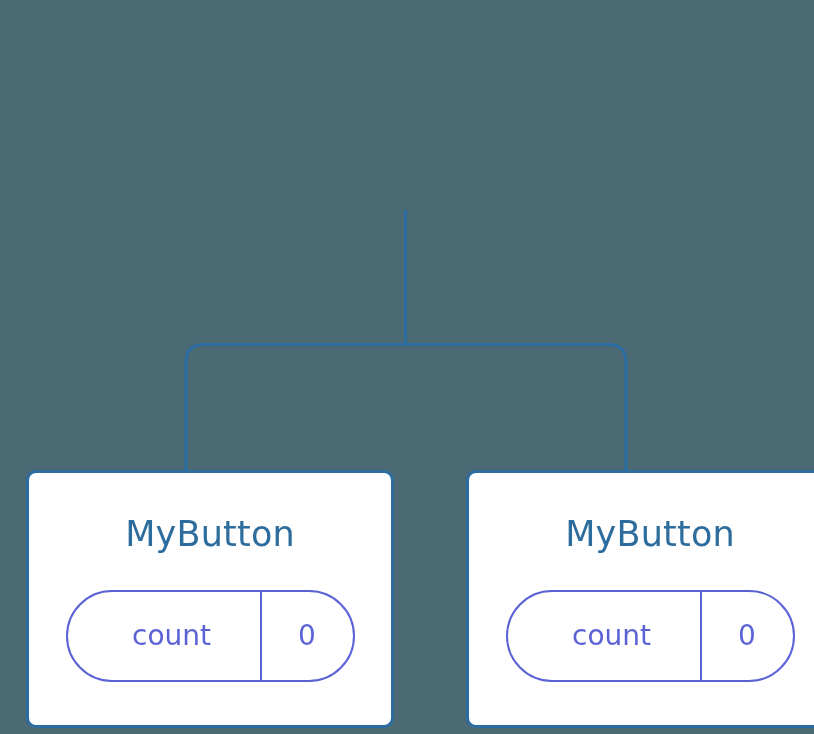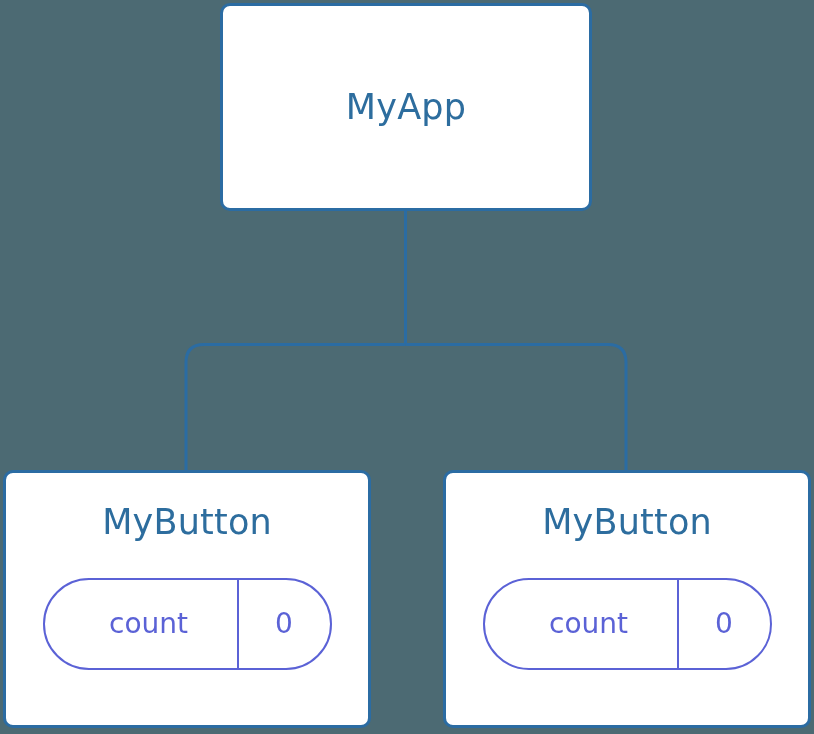--- a/index.html
+++ b/index.html
@@ -49,21 +49,22 @@
     left: 220px;
     top: 3px;
     width: 372px;
     height: 208px;
     justify-content: center;
   }
 
   .node-child {
     width: 368px;
     height: 258px;
-    padding-top: 32px;
+    padding-top: 44px;
+    margin-left: 23px;
   }
   .node-child-left  { left: 3px;   top: 470px; }
   .node-child-right { left: 443px; top: 470px; }
 
   .node-title {
     color: #2d6d9e;
     font-size: 35px;
     line-height: 1;
     font-weight: 400;
     letter-spacing: 0.2px;
@@ -111,23 +112,20 @@
 <div id="stage">
 
   <svg id="edges" viewBox="0 0 814 734" width="814" height="734" xmlns="http://www.w3.org/2000/svg">
 
     <path d="M 405.5 210 L 405.5 344.5" fill="none" stroke="#2b6ca3" stroke-width="3"></path>
 
     <path d="M 405.5 344.5 L 204 344.5 Q 186 344.5 186 362.5 L 186 470" fill="none" stroke="#2b6ca3" stroke-width="3" stroke-linecap="butt" stroke-linejoin="round"></path>
     <path d="M 405.5 344.5 L 608 344.5 Q 626 344.5 626 362.5 L 626 470" fill="none" stroke="#2b6ca3" stroke-width="3" stroke-linecap="butt" stroke-linejoin="round"></path>
   </svg>
 
-  <div class="node node-root">
-    <div class="node-title">MyApp</div>
-  </div>
 
   <div class="node node-child node-child-left">
     <div class="node-title">MyButton</div>
     <div class="pill-wrap">
       <div class="pill">
         <div class="pill-key">count</div>
         <div class="pill-val">0</div>
       </div>
     </div>
   </div>

